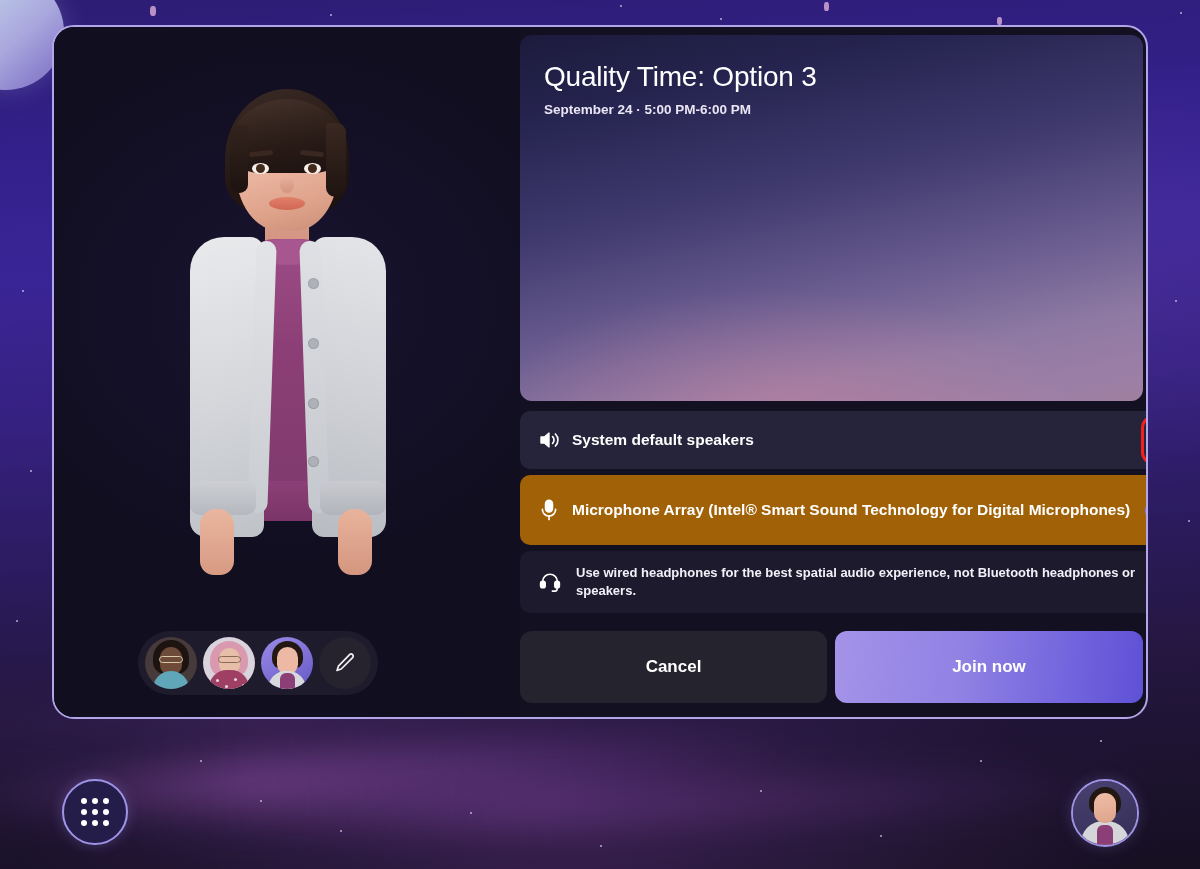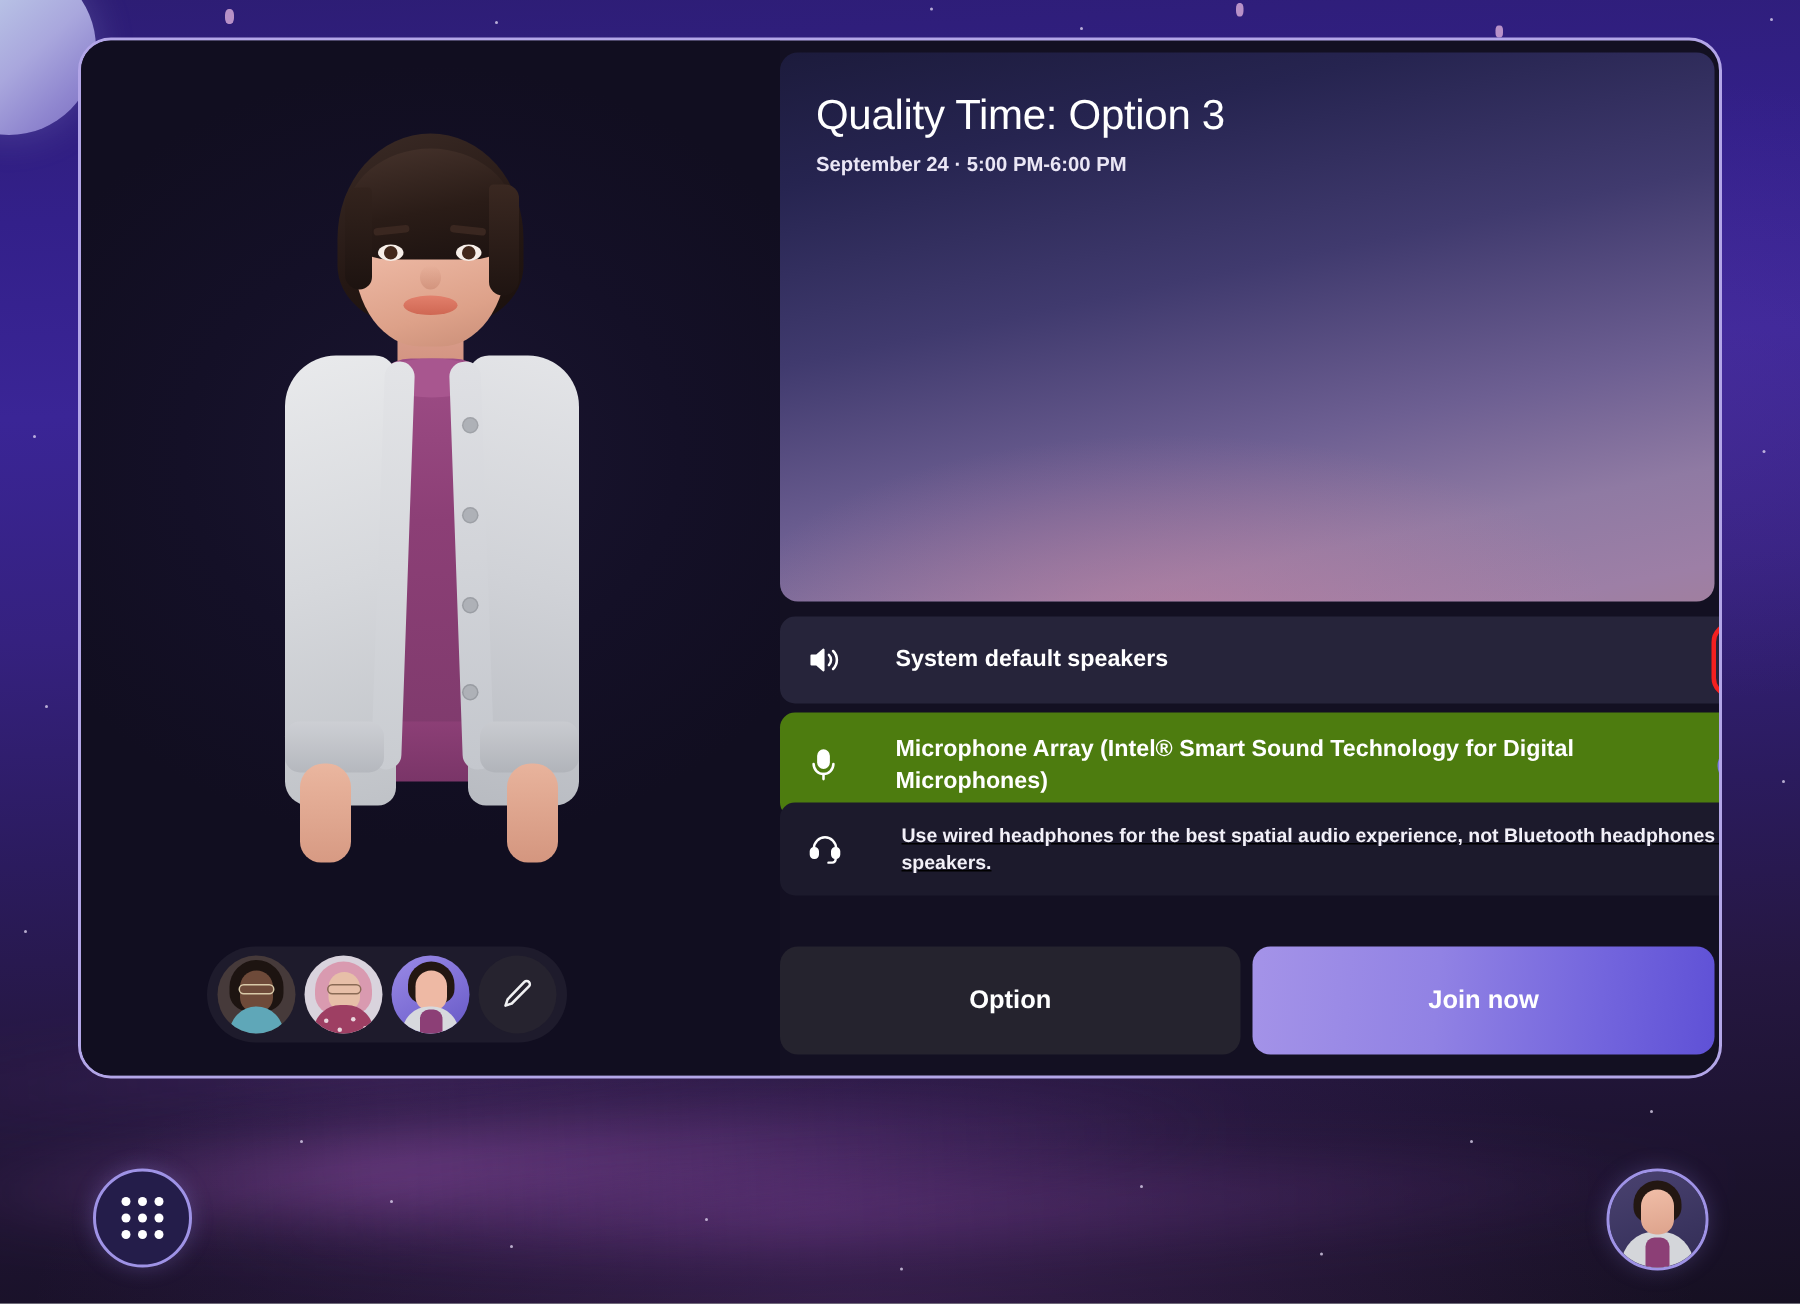--- a/index.html
+++ b/index.html
@@ -310,25 +310,24 @@
   .device-row {
     position: absolute;
     left: 0;
     width: 681px;
     background: #26243a;
     border-radius: 10px;
     display: flex;
     align-items: center;
     padding: 0 14px 0 18px;
     cursor: pointer;
-    gap: 25px;
   }
   #row-speaker { top: 384px; height: 58px; }
-  #row-mic     { top: 448px; height: 70px; background: #4d7c0f; }
-  #row-tip     { top: 508px; height: 62px; background: #1c1a2c; cursor: default; text-decoration: underline; }
+  #row-mic     { top: 448px; height: 70px; background: #a16207; }
+  #row-tip     { top: 524px; height: 62px; background: #1c1a2c; cursor: default; }
 
   .row-icon {
     flex: 0 0 34px;
     display: flex; align-items: center; justify-content: flex-start;
     color: #ffffff;
   }
   .row-label {
     flex: 1;
     color: #ffffff;
     font-size: 15.5px;
@@ -599,21 +598,21 @@
           <svg width="24" height="24" viewBox="0 0 24 24" fill="none" stroke="#ffffff" stroke-width="1.6" stroke-linecap="round" stroke-linejoin="round">
             <path d="M4.6 13.4v-1.8a7.4 7.4 0 0 1 14.8 0v1.8"></path>
             <rect x="2.6" y="11.4" width="4.6" height="6.4" rx="2.1" fill="#ffffff" stroke="#ffffff"></rect>
             <rect x="16.8" y="11.4" width="4.6" height="6.4" rx="2.1" fill="#ffffff" stroke="#ffffff"></rect>
             <path d="M19.1 17.8v1.1a2.2 2.2 0 0 1-2.2 2.2h-2.6"></path>
           </svg>
         </div>
         <div class="row-label" id="tip-text">Use wired headphones for the best spatial audio experience, not Bluetooth headphones or speakers.</div>
       </div>
 
-      <button class="action-btn" id="cancel-btn">Option</button>
+      <button class="action-btn" id="cancel-btn">Cancel</button>
       <button class="action-btn" id="join-btn">Join now</button>
 
     </div>
   </div>
 
   <div id="app-launcher">
     <i></i>
     <i></i>
       <i></i>
     <i></i>

